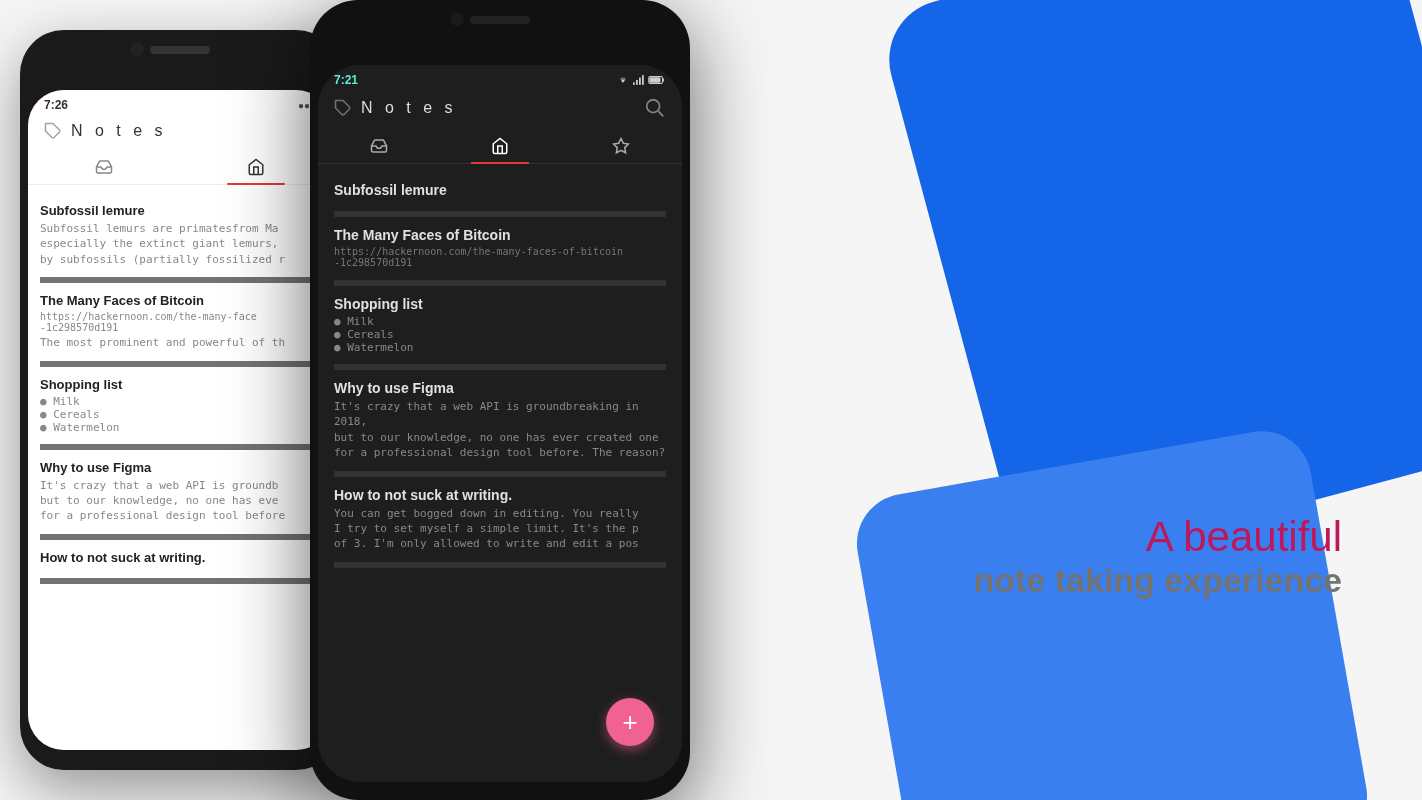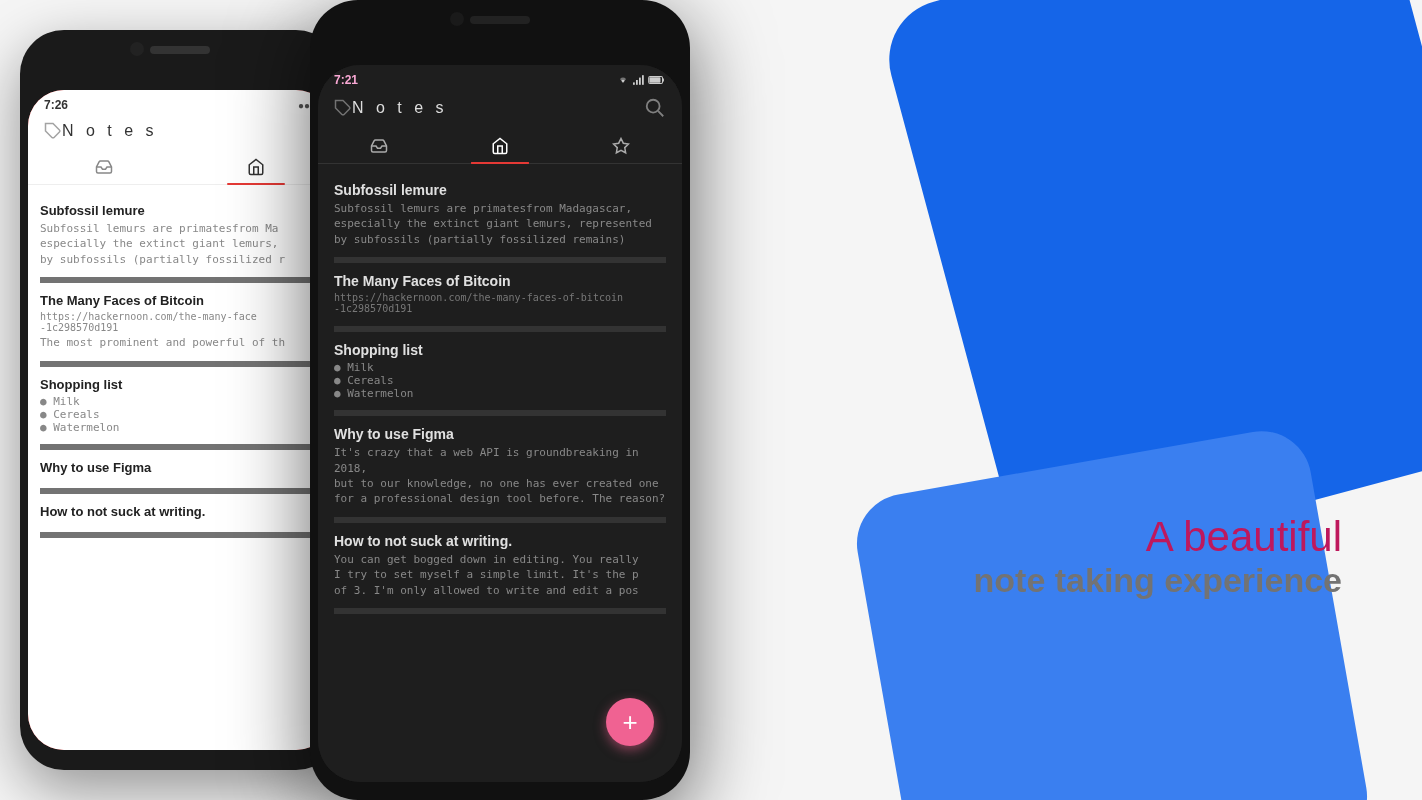--- a/index.html
+++ b/index.html
@@ -164,21 +164,21 @@
     .app-header {
       display: flex;
       align-items: center;
       justify-content: space-between;
       padding: 6px 16px 8px;
     }
 
     .app-title-area {
       display: flex;
       align-items: center;
-      gap: 0;
+      gap: 9px;
     }
 
     .app-title {
       font-size: 16px;
       letter-spacing: 4px;
       font-weight: 400;
       color: #333;
     }
 
     .dark .app-title {
@@ -400,38 +400,39 @@
 
         <div class="note-item">
           <div class="note-title">Shopping list</div>
           <div class="note-bullet">● Milk</div>
           <div class="note-bullet">● Cereals</div>
           <div class="note-bullet">● Watermelon</div>
         </div>
 
         <div class="note-item">
           <div class="note-title">Why to use Figma</div>
+          <div class="note-preview">It's crazy that a web API is groundb<br>but to our knowledge, no one has eve<br>for a professional design tool before</div>
         </div>
 
         <div class="note-item">
           <div class="note-title" style="font-weight:700;">How to not suck at writing.</div>
         </div>
       </div>
     </div>
   </div>
 </div>
 
 <div class="phone-front">
   <div class="phone-speaker" style="background:#222;"></div>
   <div class="phone-camera" style="background:#1a1a1a;"></div>
   <div class="phone-front-screen">
     <div class="dark-app dark screen-content" style="background:#1e1e1e;">
 
       <div class="status-bar" style="color:#aaa;">
-        <span class="status-time" style="color:#f9a8d4;">7:21</span>
+        <span class="status-time" style="color:#5eead4;">7:21</span>
         <div class="status-icons" style="color:#aaa; display:flex; align-items:center; gap:3px;">
 
           <svg width="14" height="10" viewBox="0 0 24 18" fill="#ccc">
             <path d="M12 14l3-3.7a4 4 0 0 0-6 0L12 14z"></path>
             <path d="M12 14l5.5-6.8a8 8 0 0 0-11 0L12 14z" opacity="0.5"></path>
           </svg>
 
           <svg width="12" height="10" viewBox="0 0 20 16" fill="#ccc">
             <rect x="0" y="12" width="3" height="4"></rect>
             <rect x="5" y="8" width="3" height="8"></rect>
@@ -479,21 +480,20 @@
           <svg class="tab-icon" width="18" height="18" viewBox="0 0 24 24" fill="none" stroke="#aaa" stroke-width="2">
             <polygon points="12 2 15.09 8.26 22 9.27 17 14.14 18.18 21.02 12 17.77 5.82 21.02 7 14.14 2 9.27 8.91 8.26 12 2"></polygon>
           </svg>
         </div>
       </div>
 
       <div class="notes-list dark" style="padding:0 16px;">
 
         <div class="note-item dark" style="border-bottom-color:#333;">
           <div class="note-title dark" style="color:#e0e0e0;font-size:14px;">Subfossil lemure</div>
-          <div class="note-preview dark" style="color:#888;font-size:11px;">Subfossil lemurs are primatesfrom Madagascar,<br>especially the extinct giant lemurs, represented<br>by subfossils (partially fossilized remains)</div>
         </div>
 
         <div class="note-item dark" style="border-bottom-color:#333;">
           <div class="note-title dark" style="color:#e0e0e0;font-size:14px;">The Many Faces of Bitcoin</div>
           <div class="note-url dark" style="color:#777;font-size:10px;font-family:monospace;">https://hackernoon.com/the-many-faces-of-bitcoin<br>-1c298570d191</div>
         </div>
 
         <div class="note-item dark" style="border-bottom-color:#333;">
           <div class="note-title dark" style="color:#e0e0e0;font-size:14px;">Shopping list</div>
           <div class="note-bullet dark" style="color:#888;font-size:11px;font-family:monospace;">● Milk</div>

